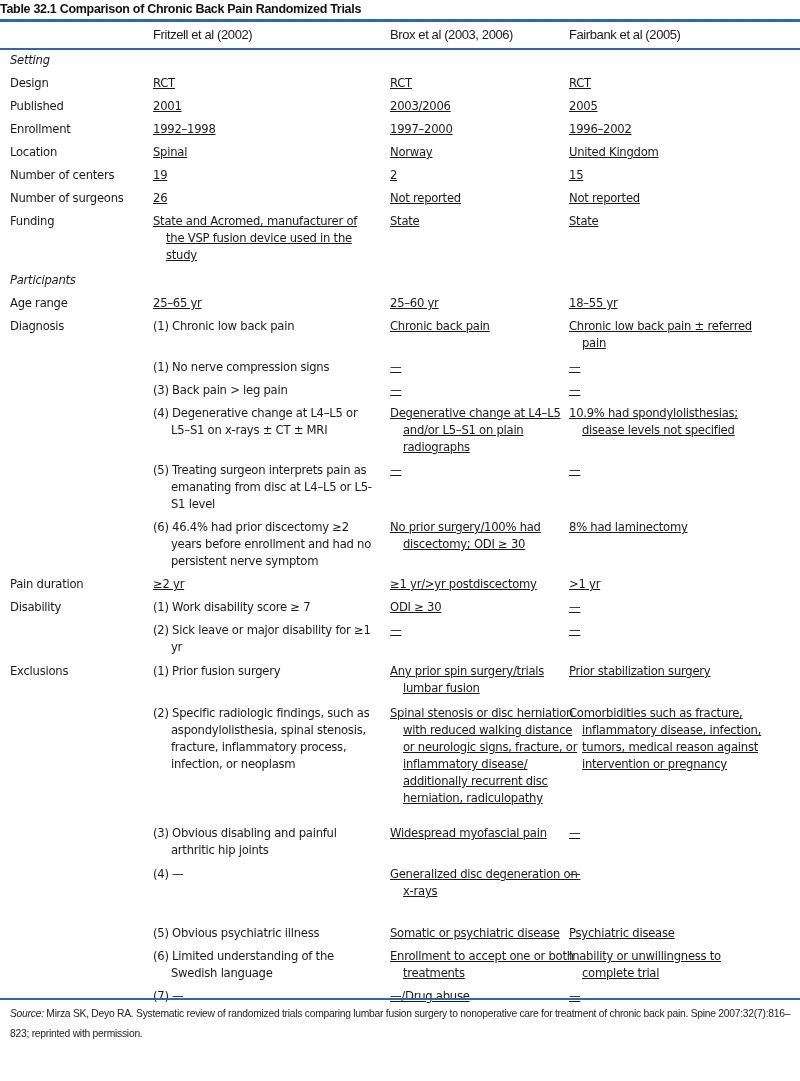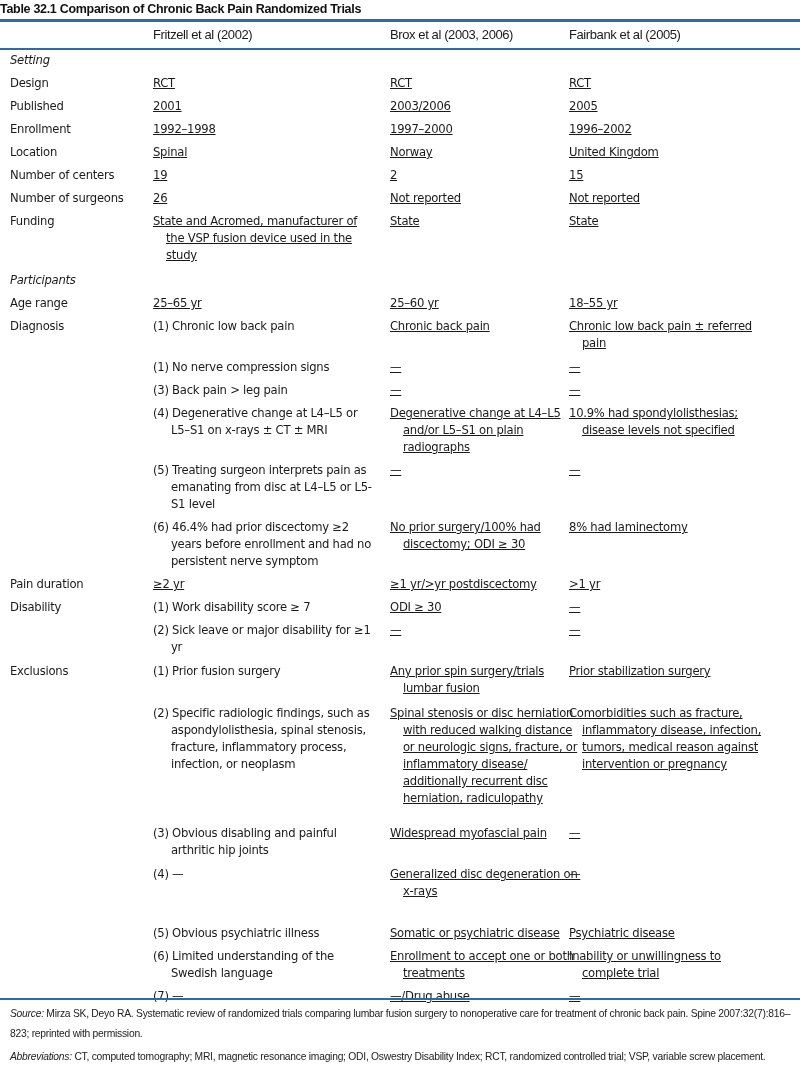--- a/index.html
+++ b/index.html
@@ -207,14 +207,13 @@
       <span class="cell c1 num">(7) —</span>
       <span class="cell c2 hang">—/Drug abuse</span>
       <span class="cell c3 hang">—</span>
     </div>
   </div>
 
 <div class="rule-bottom"></div>
 
 <div class="footer">
   <p><em>Source:</em><span> Mirza SK, Deyo RA. Systematic review of randomized trials comparing lumbar fusion surgery to nonoperative care for treatment of chronic back pain. Spine 2007:32(7):816–823; reprinted with permission.</span></p>
-  <p><em>Abbreviations:</em><span> CT,  computed tomography; MRI, magnetic resonance imaging; ODI, Oswestry Disability Index; RCT, randomized controlled trial; VSP, variable screw placement.</span></p>
 </div>
 
 </body></html>

